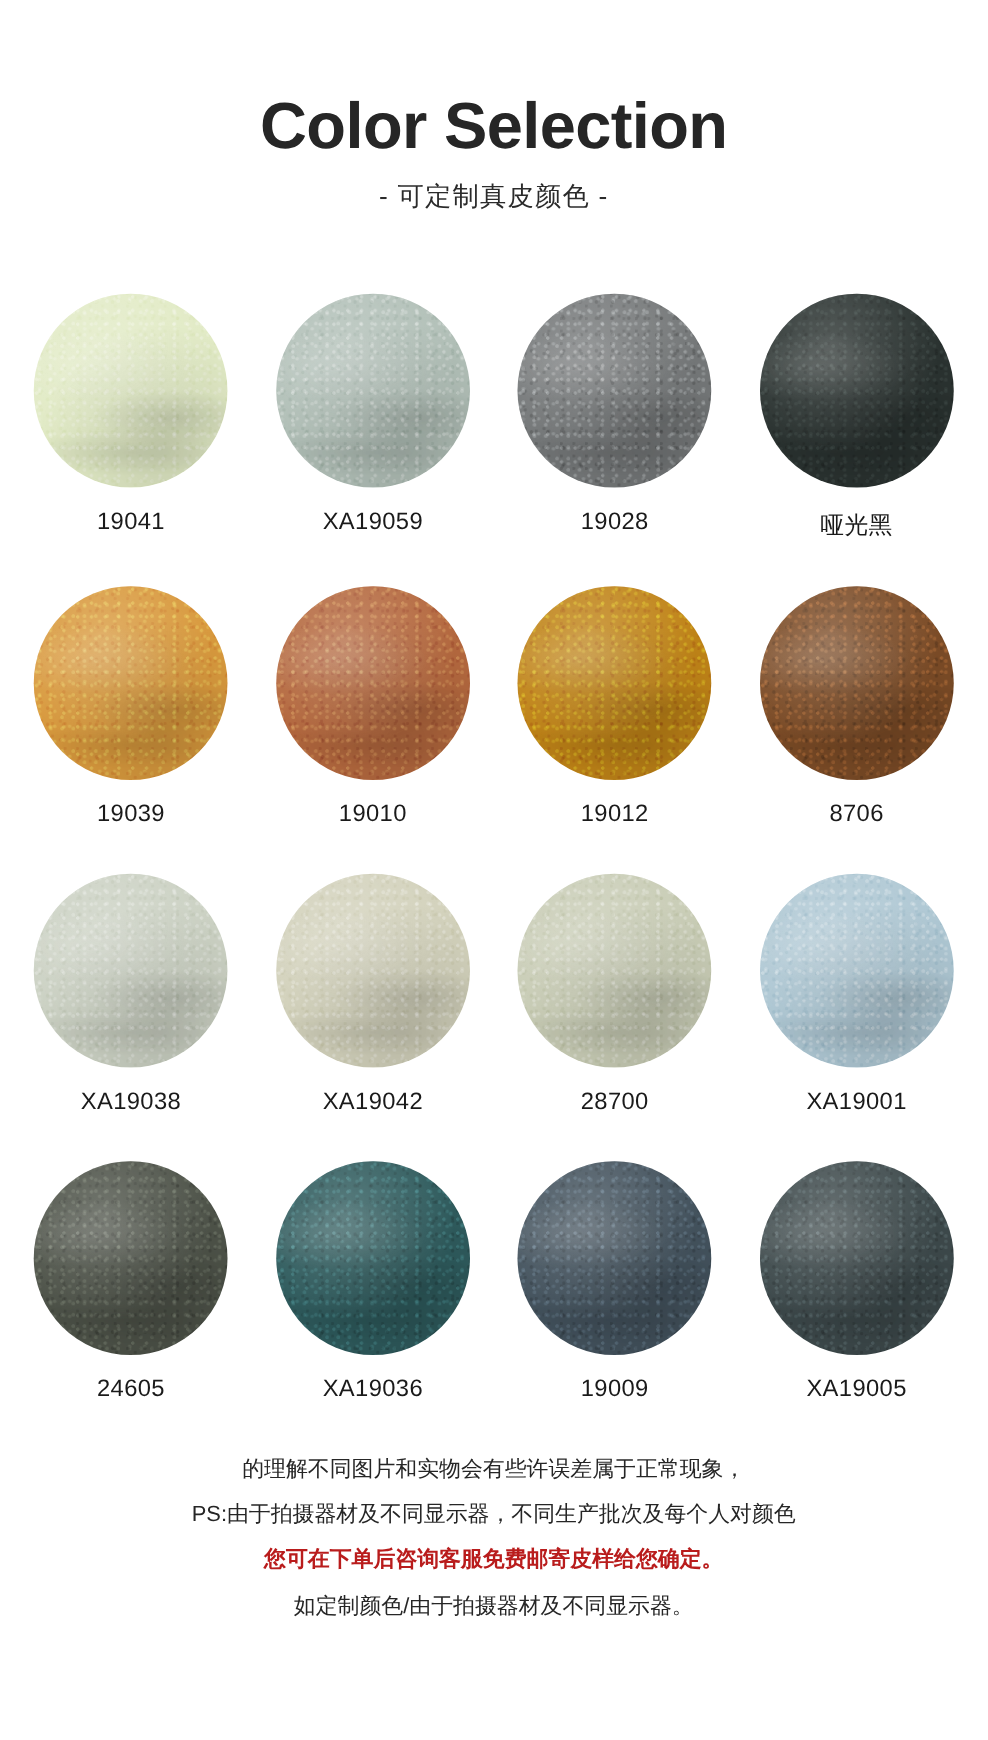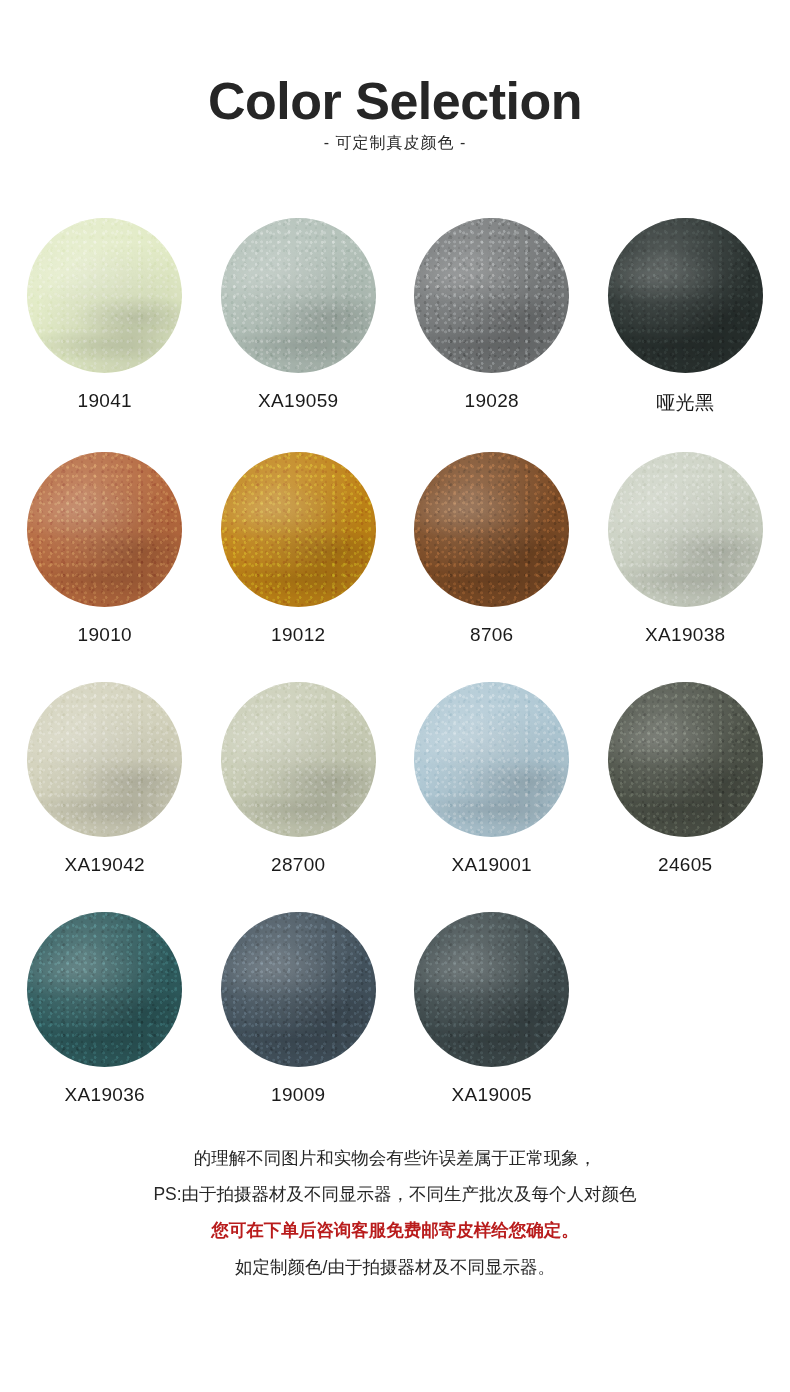--- a/index.html
+++ b/index.html
@@ -30,22 +30,22 @@
   }
   .title {
     font-size: 52px;
     font-weight: bold;
     letter-spacing: -0.5px;
     color: #262626;
     line-height: 1.05;
     margin: 0;
   }
   .subtitle {
-    margin-top: 4px;
-    font-size: 16px;
+    margin-top: 14px;
+    font-size: 21px;
     color: #2b2b2b;
     font-weight: normal;
     letter-spacing: 1px;
   }
 
   
   .grid {
     margin-top: 64px;
     padding: 0 26px;
     display: grid;
@@ -169,20 +169,28 @@
       </div>
       <div class="cell">
         <div class="swatch" style="background-color: rgb(43, 51, 49);">
           <div class="creases"></div>
           <div class="grain"></div>
           <div class="sheen"></div>
         </div>
         <div class="label">哑光黑</div>
       </div>
       <div class="cell">
+        <div class="swatch" style="background-color: rgb(217, 154, 62);">
+          <div class="creases"></div>
+          <div class="grain"></div>
+          <div class="sheen"></div>
+        </div>
+        <div class="label">19039</div>
+      </div>
+      <div class="cell">
         <div class="swatch" style="background-color: rgb(181, 105, 63);">
           <div class="creases"></div>
           <div class="grain"></div>
           <div class="sheen"></div>
         </div>
         <div class="label">19010</div>
       </div>
       <div class="cell">
         <div class="swatch" style="background-color: rgb(192, 132, 24);">
           <div class="creases"></div>

